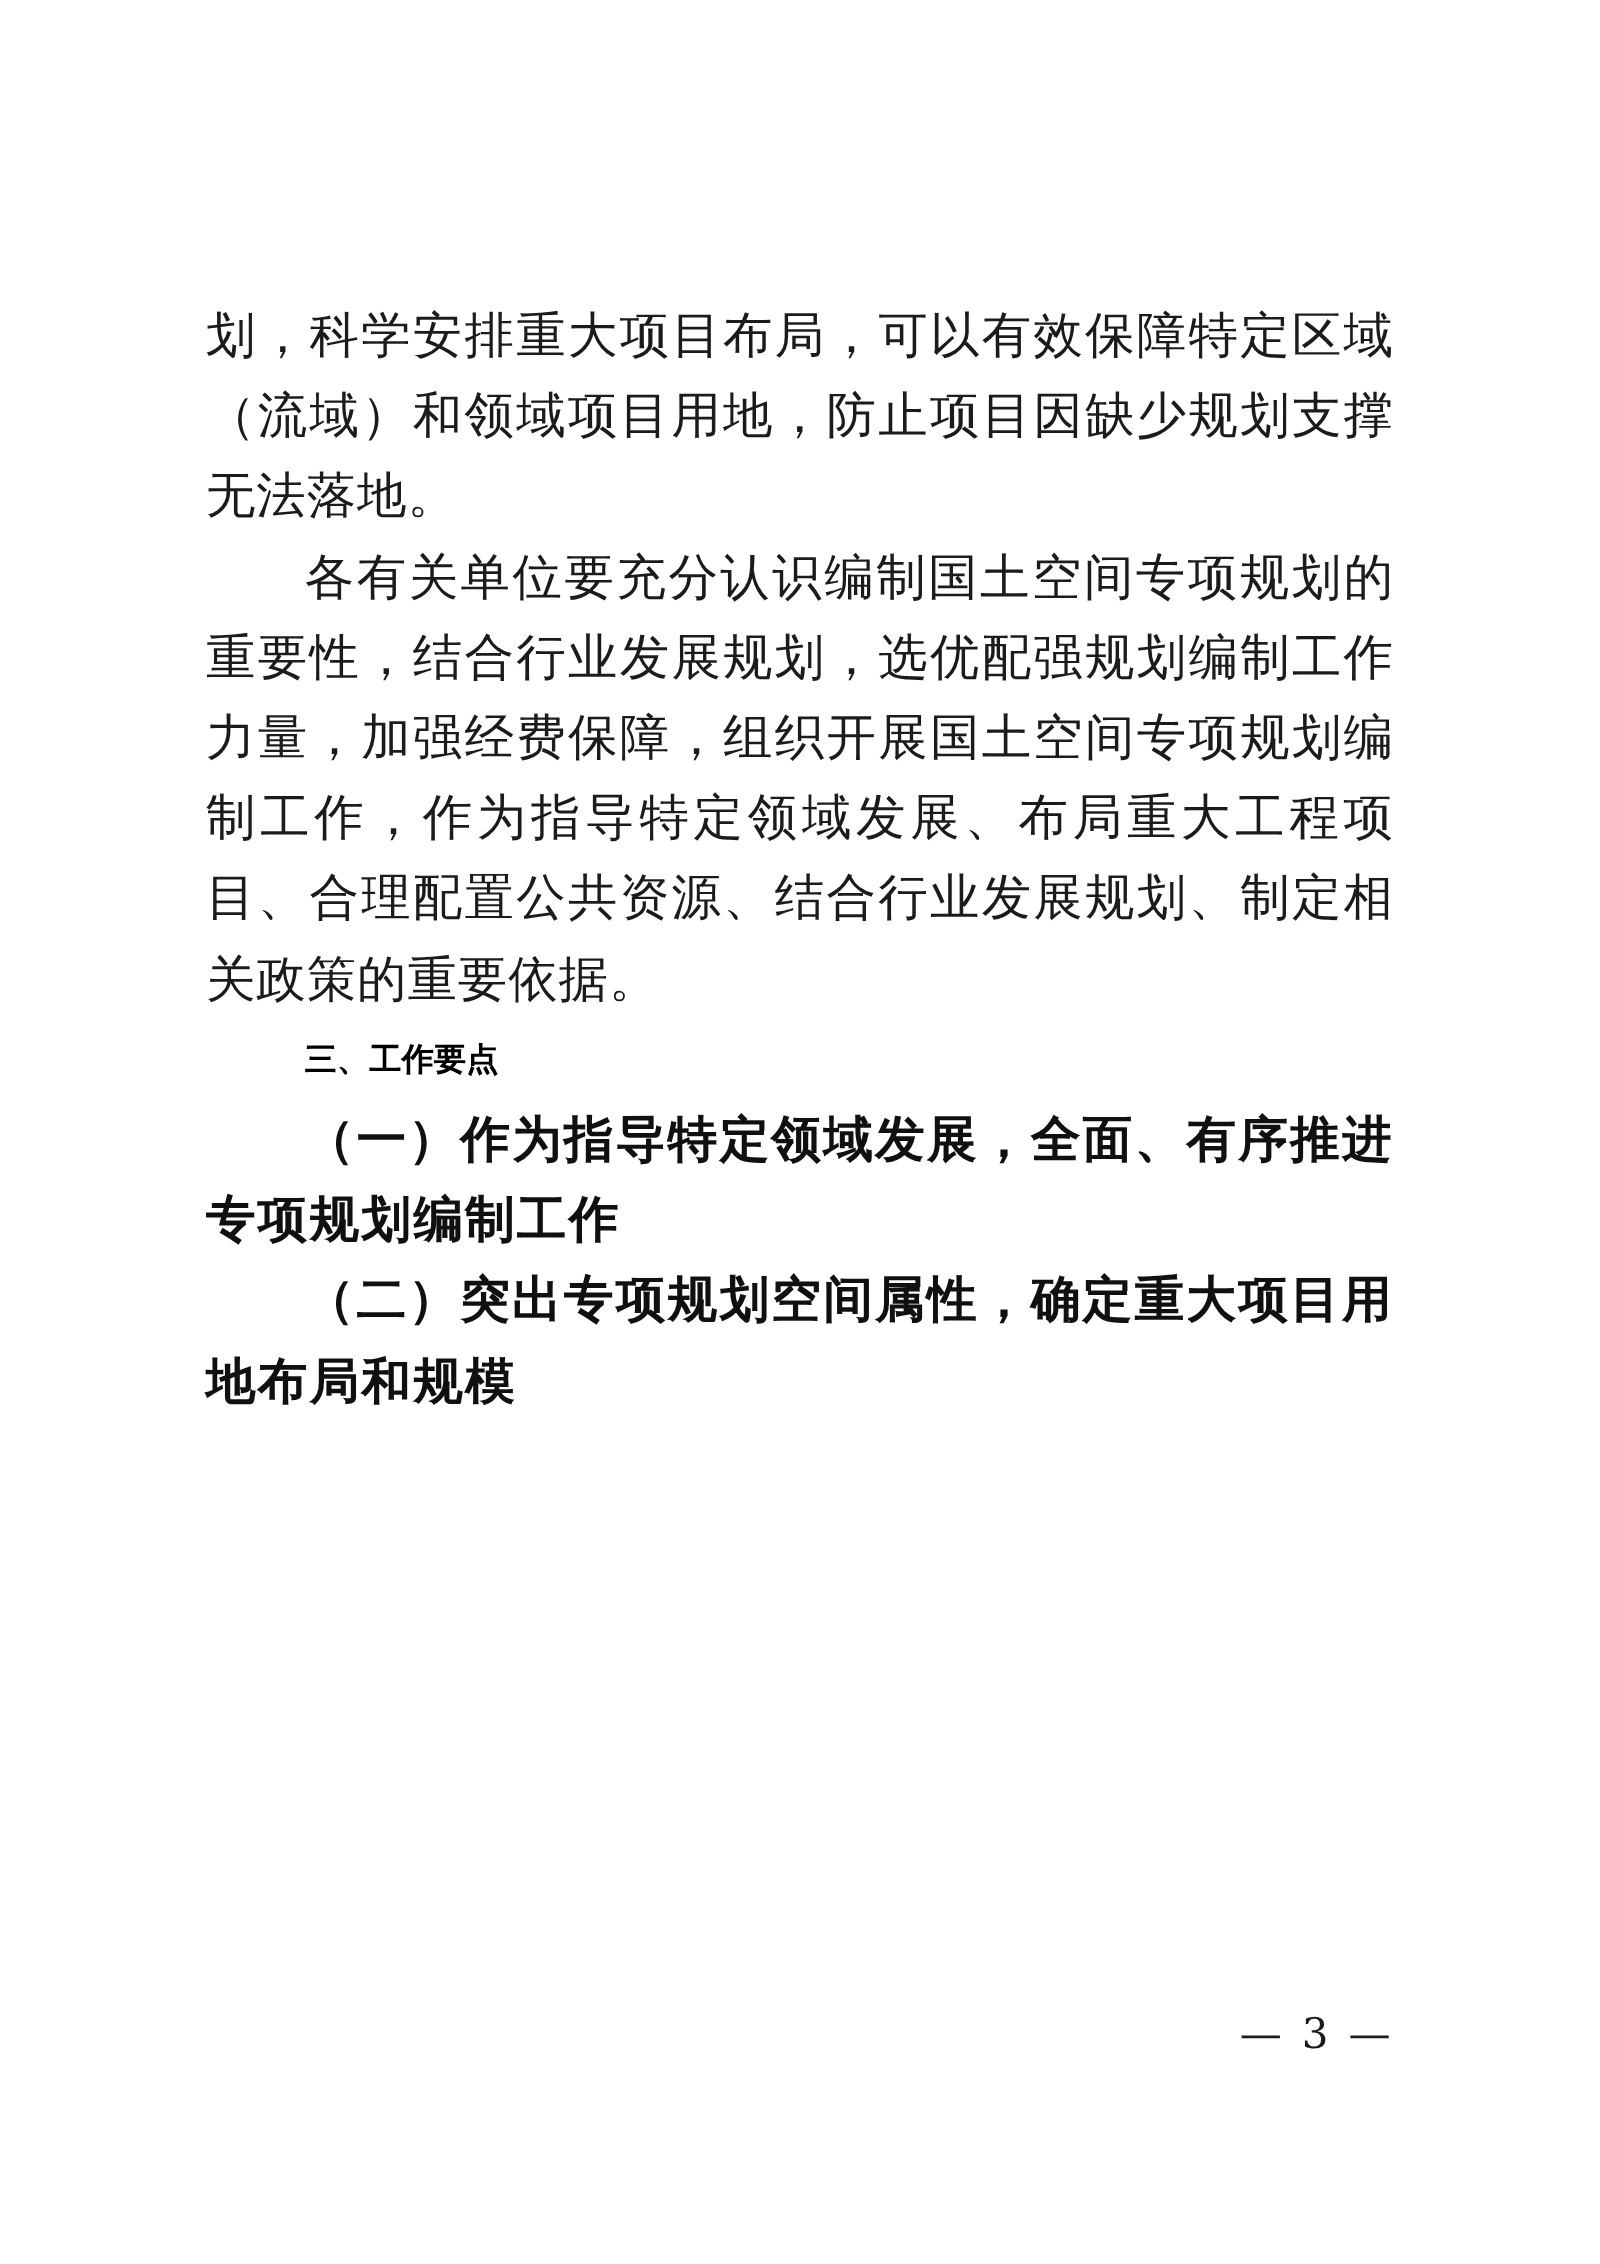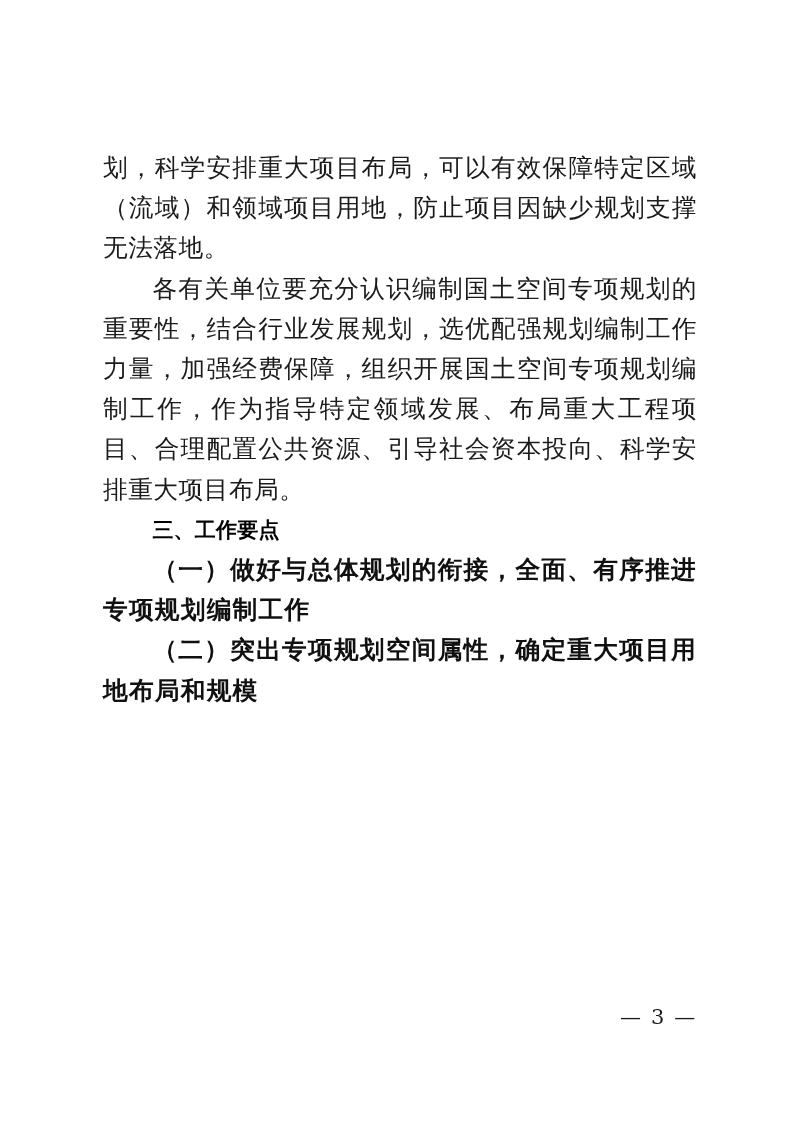--- a/index.html
+++ b/index.html
@@ -48,21 +48,21 @@
     word-break: break-all;
   }
   .para.indent {
     text-indent: 49.4px; 
   }
 
   
   .heading-1 {
     font-family: "DejaVu Sans", "Liberation Sans", sans-serif;
     font-weight: bold;
-    font-size: 21px;
+    font-size: 16px;
     line-height: 40.2px;
     text-indent: 49.4px;
     margin: 0;
     color: #000000;
     letter-spacing: 0.01em;
   }
 
   
   .heading-2 {
     font-family: "DejaVu Serif", "Liberation Serif", serif;
@@ -94,25 +94,25 @@
 </style>
 </head>
 <body>
 
 <div id="page-sheet">
 
   <div id="text-column">
 
     <p class="para">划，科学安排重大项目布局，可以有效保障特定区域（流域）和领域项目用地，防止项目因缺少规划支撑无法落地。</p>
 
-    <p class="para indent">各有关单位要充分认识编制国土空间专项规划的重要性，结合行业发展规划，选优配强规划编制工作力量，加强经费保障，组织开展国土空间专项规划编制工作，作为指导特定领域发展、布局重大工程项目、合理配置公共资源、引导社会资本投向、科学安排重大项目布局。</p>
+    <p class="para indent">各有关单位要充分认识编制国土空间专项规划的重要性，结合行业发展规划，选优配强规划编制工作力量，加强经费保障，组织开展国土空间专项规划编制工作，作为指导特定领域发展、布局重大工程项目、合理配置公共资源、结合行业发展规划、制定相关政策的重要依据。</p>
 
     <p class="heading-1">三、工作要点</p>
 
-    <p class="heading-2">（一）做好与总体规划的衔接，全面、有序推进专项规划编制工作</p>
+    <p class="heading-2">（一）作为指导特定领域发展，全面、有序推进专项规划编制工作</p>
 
 
     <p class="heading-2">（二）突出专项规划空间属性，确定重大项目用地布局和规模</p>
 
   </div>
 
   <div id="page-number">— 3 —</div>
 
 </div>
 

